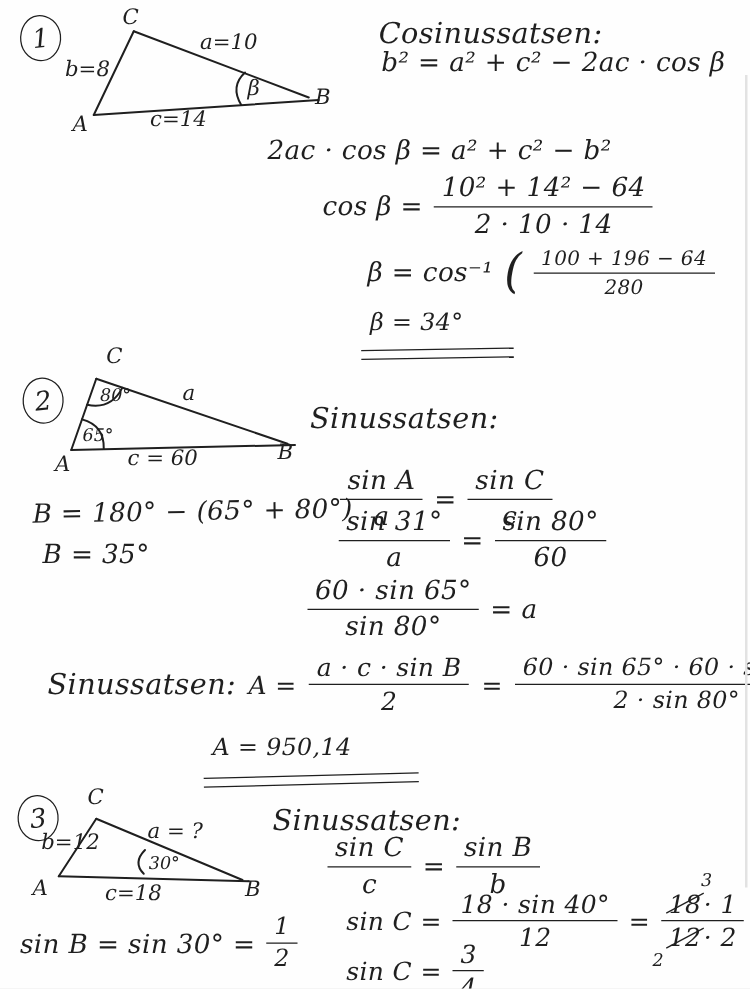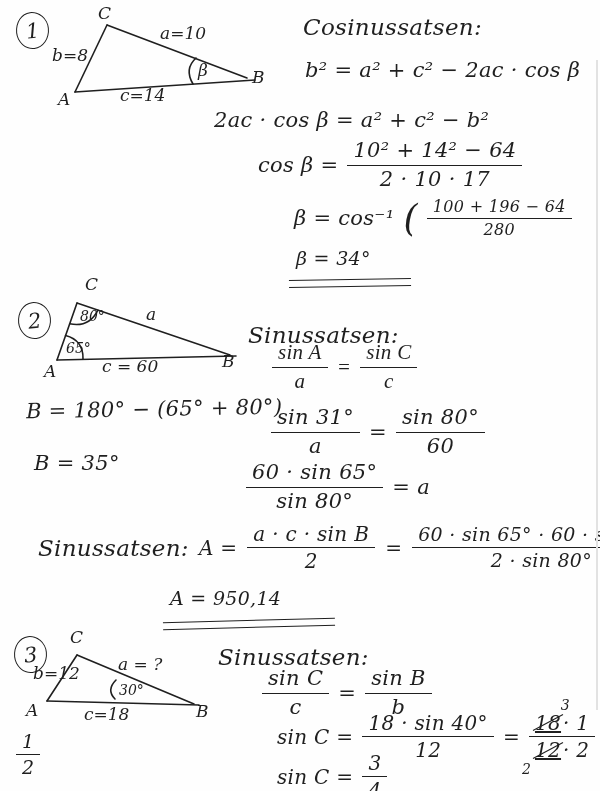--- a/index.html
+++ b/index.html
@@ -23,21 +23,21 @@
     display:flex;align-items:center;justify-content:center;font-size:21px;
     transform:rotate(-6deg);
   }
   .dul{position:absolute;height:6px;border-top:1.6px solid #1f1f1f;border-bottom:1.6px solid #1f1f1f;}
   .tilt-1{transform:rotate(-1deg);}
   .tilt-2{transform:rotate(-1.5deg);}
   svg.tri{position:absolute;overflow:visible;}
   svg.tri path{fill:none;stroke:#1f1f1f;stroke-width:1.6;stroke-linecap:round;}
   svg.tri text{font-family:"DejaVu Serif",serif;font-style:italic;font-size:17px;fill:#1f1f1f;}
   .cancelwrap{position:relative;display:inline-block;}
-  .cancel{position:relative;display:inline-block;text-decoration:underline;}
+  .cancel{position:relative;display:inline-block;}
   .cancel::after{
     content:"";position:absolute;left:-4px;right:-4px;top:46%;
     border-top:1.8px solid #1f1f1f;transform:rotate(-28deg);
   }
   .newnum{position:absolute;top:-14px;right:-9px;font-size:14px;}
   .newden{position:absolute;bottom:-16px;left:-13px;font-size:14px;}
   .artifact{position:absolute;background:#e2e2e2;}
 </style>
 </head>
 <body>
@@ -56,31 +56,31 @@
     <text x="48" y="14">C</text>
     <text x="8" y="100">A</text>
     <text x="202" y="78">B</text>
     <text x="2" y="56">b=8</text>
     <text x="110" y="34">a=10</text>
     <text x="70" y="96">c=14</text>
     <text x="148" y="71">β</text>
   </svg>
 
   <div class="eq hd" style="left:303px;top:14px;">Cosinussatsen:</div>
-  <div class="eq" style="left:305px;top:58px;">b² = a² + c² − 2ac · cos β</div>
+  <div class="eq" style="left:305px;top:38px;">b² = a² + c² − 2ac · cos β</div>
   <div class="eq" style="left:198px;top:108px;margin-left:16px;">2ac · cos β = a² + c² − b²</div>
 
   <div class="eqrow" style="left:258px;top:139px;">
     <span>cos β =</span>
     <span class="frac">
       <span class="num">
           <span>10² + 14² − 64</span>
         </span>
       <span class="den">
-          <span>2 · 10 · 17</span>
+          <span>2 · 10 · 14</span>
         </span>
     </span>
   </div>
 
   <div class="eqrow" style="left:294px;top:198px;">
     <span>β = cos⁻¹</span>
     <span class="bigp">(</span>
     <span class="frac" style="font-size:16px;">
       <span class="num">
           <span>100 + 196 − 64</span>
@@ -109,21 +109,21 @@
     <text x="4" y="105">A</text>
     <text x="182" y="95">B</text>
     <text x="40" y="49" style="font-size:14px;">80°</text>
     <text x="26" y="81" style="font-size:14px;">65°</text>
     <text x="106" y="48">a</text>
     <text x="62" y="100">c = 60</text>
   </svg>
 
   <div class="eq hd" style="left:248px;top:322px;">Sinussatsen:</div>
 
-  <div class="eqrow" style="left:272px;top:341px;font-family:Liberation Serif, serif;">
+  <div class="eqrow" style="left:272px;top:373px;">
     <span class="frac">
       <span class="num">
           <span>sin A</span>
         </span>
       <span class="den">
           <span>a</span>
         </span>
     </span>
     <span>=</span>
     <span class="frac">
@@ -150,21 +150,21 @@
       <span class="num">
           <span>sin 80°</span>
         </span>
       <span class="den">
           <span>60</span>
         </span>
     </span>
   </div>
 
   <div class="eq tilt-1" style="left:26px;top:397px;">B = 180° − (65° + 80°)</div>
-  <div class="eq" style="left:34px;top:431px;margin-top:20px;">B = 35°</div>
+  <div class="eq" style="left:34px;top:431px;">B = 35°</div>
 
   <div class="eqrow" style="left:246px;top:461px;">
     <span class="frac">
       <span class="num">
           <span>60 · sin 65°</span>
         </span>
       <span class="den">
           <span>sin 80°</span>
         </span>
     </span>
@@ -271,20 +271,21 @@
       <span class="num">
           <span>3</span>
         </span>
       <span class="den">
           <span>4</span>
         </span>
     </span>
   </div>
 
   <div class="eqrow" style="left:16px;top:731px;">
+    <span>sin B = sin 30° =</span>
     <span class="frac" style="font-size:19px;">
       <span class="num">
           <span>1</span>
         </span>
       <span class="den">
           <span>2</span>
         </span>
     </span>
   </div>
 

